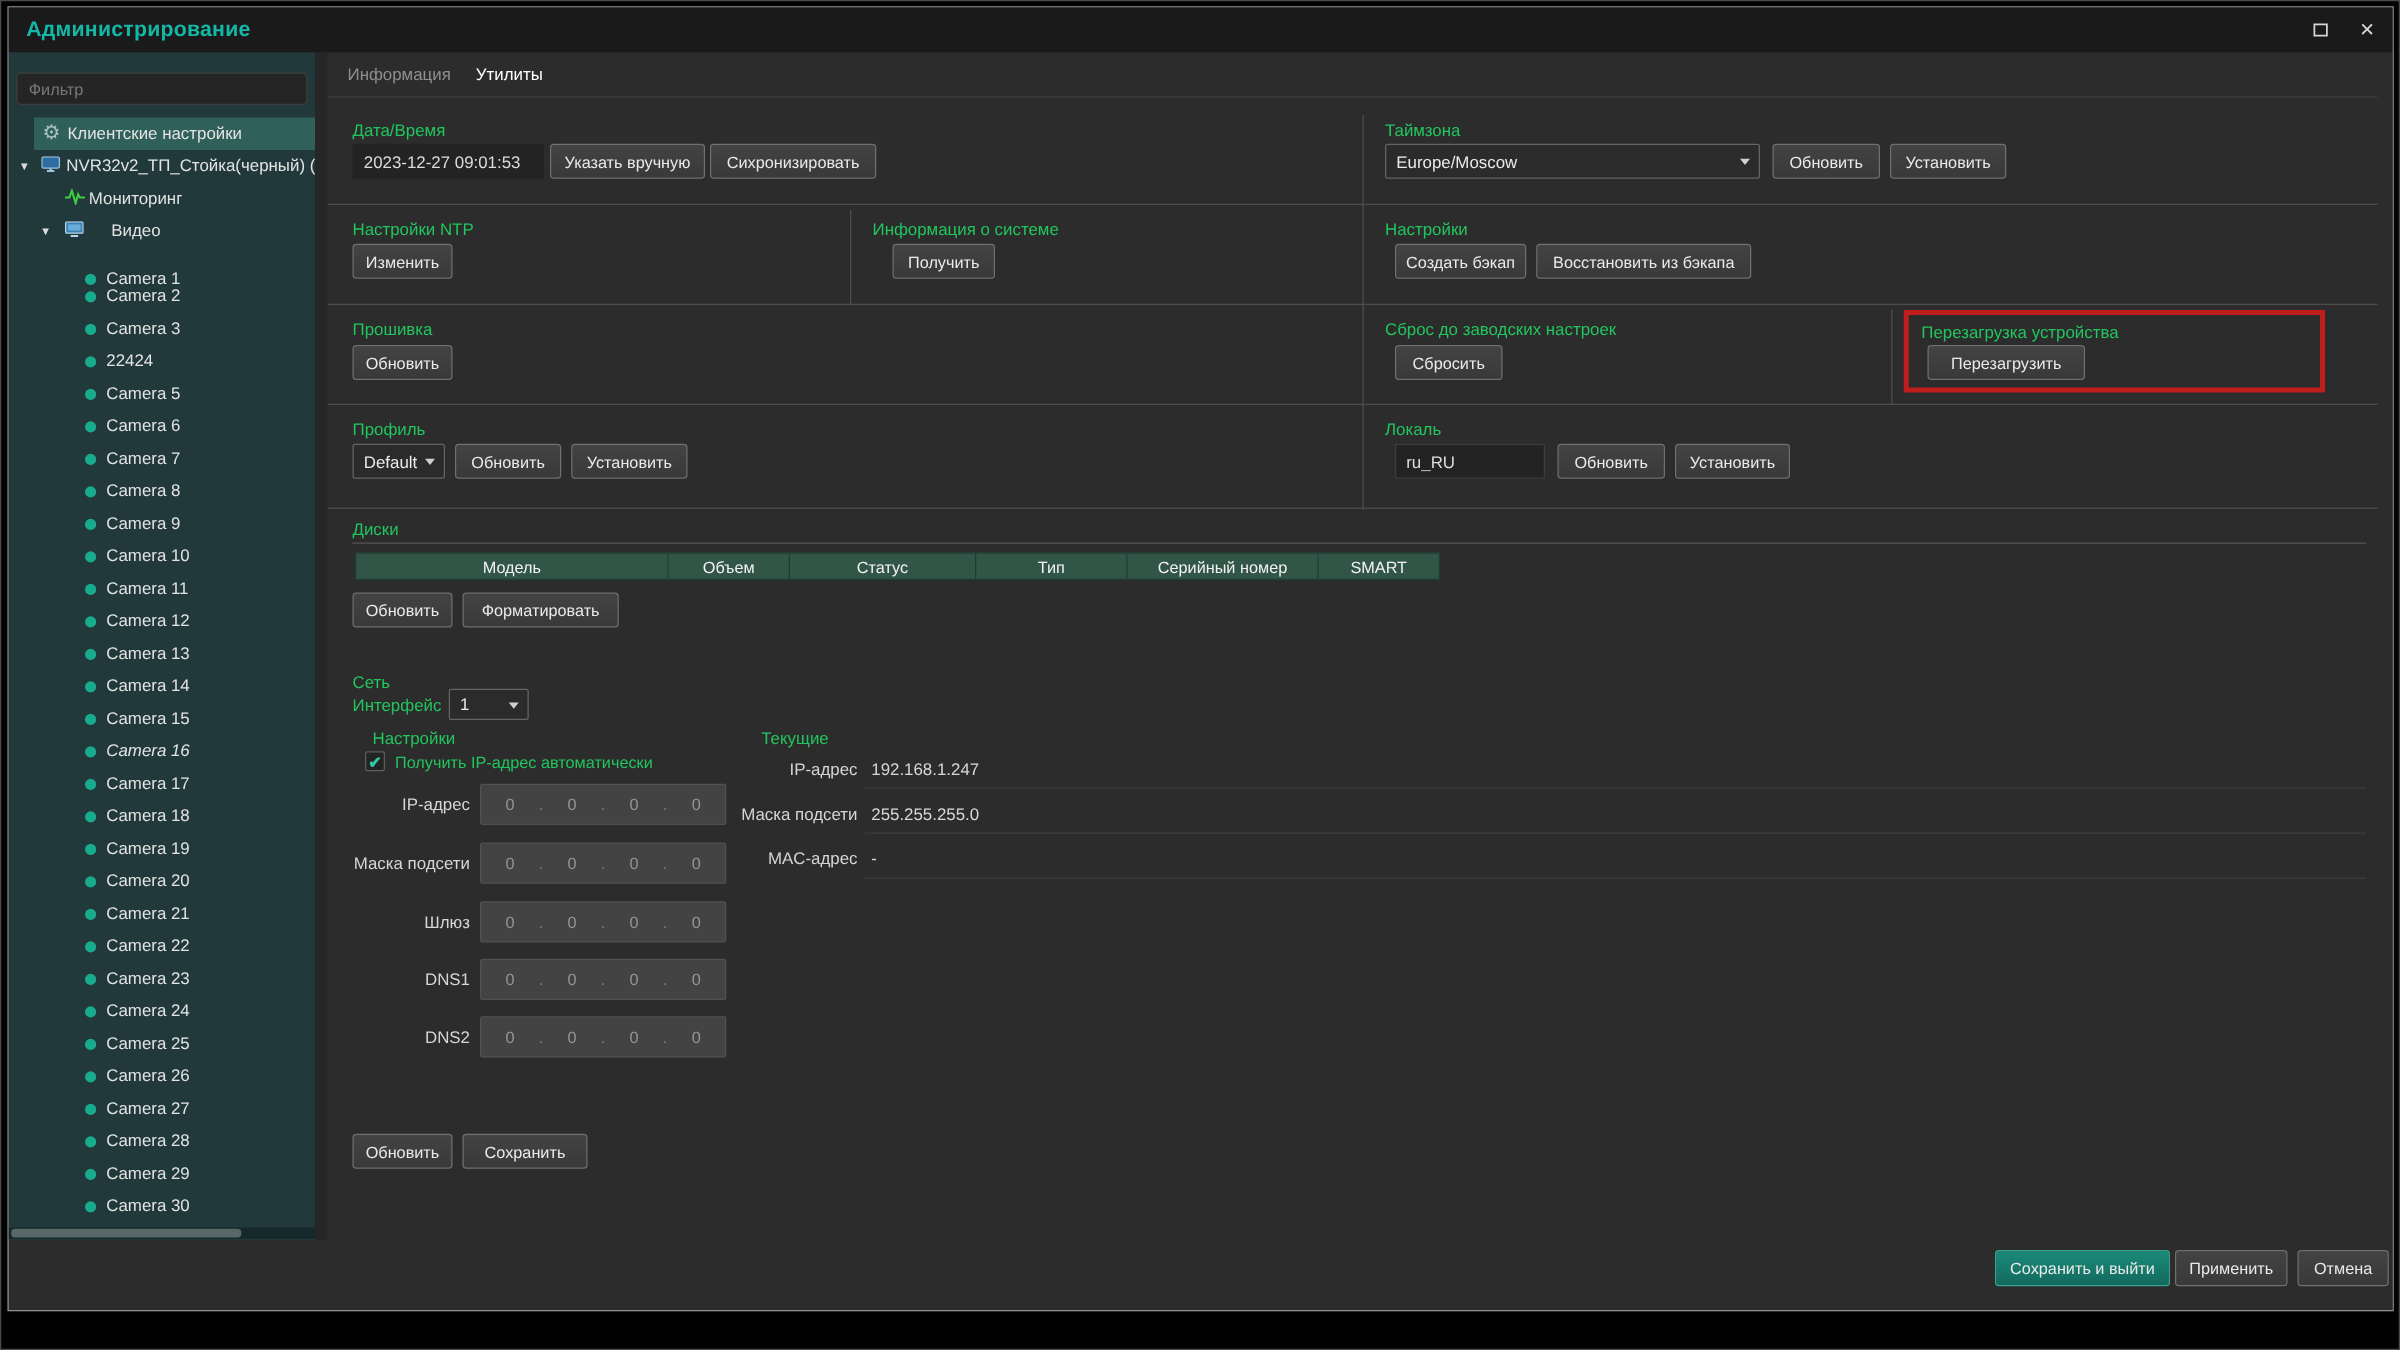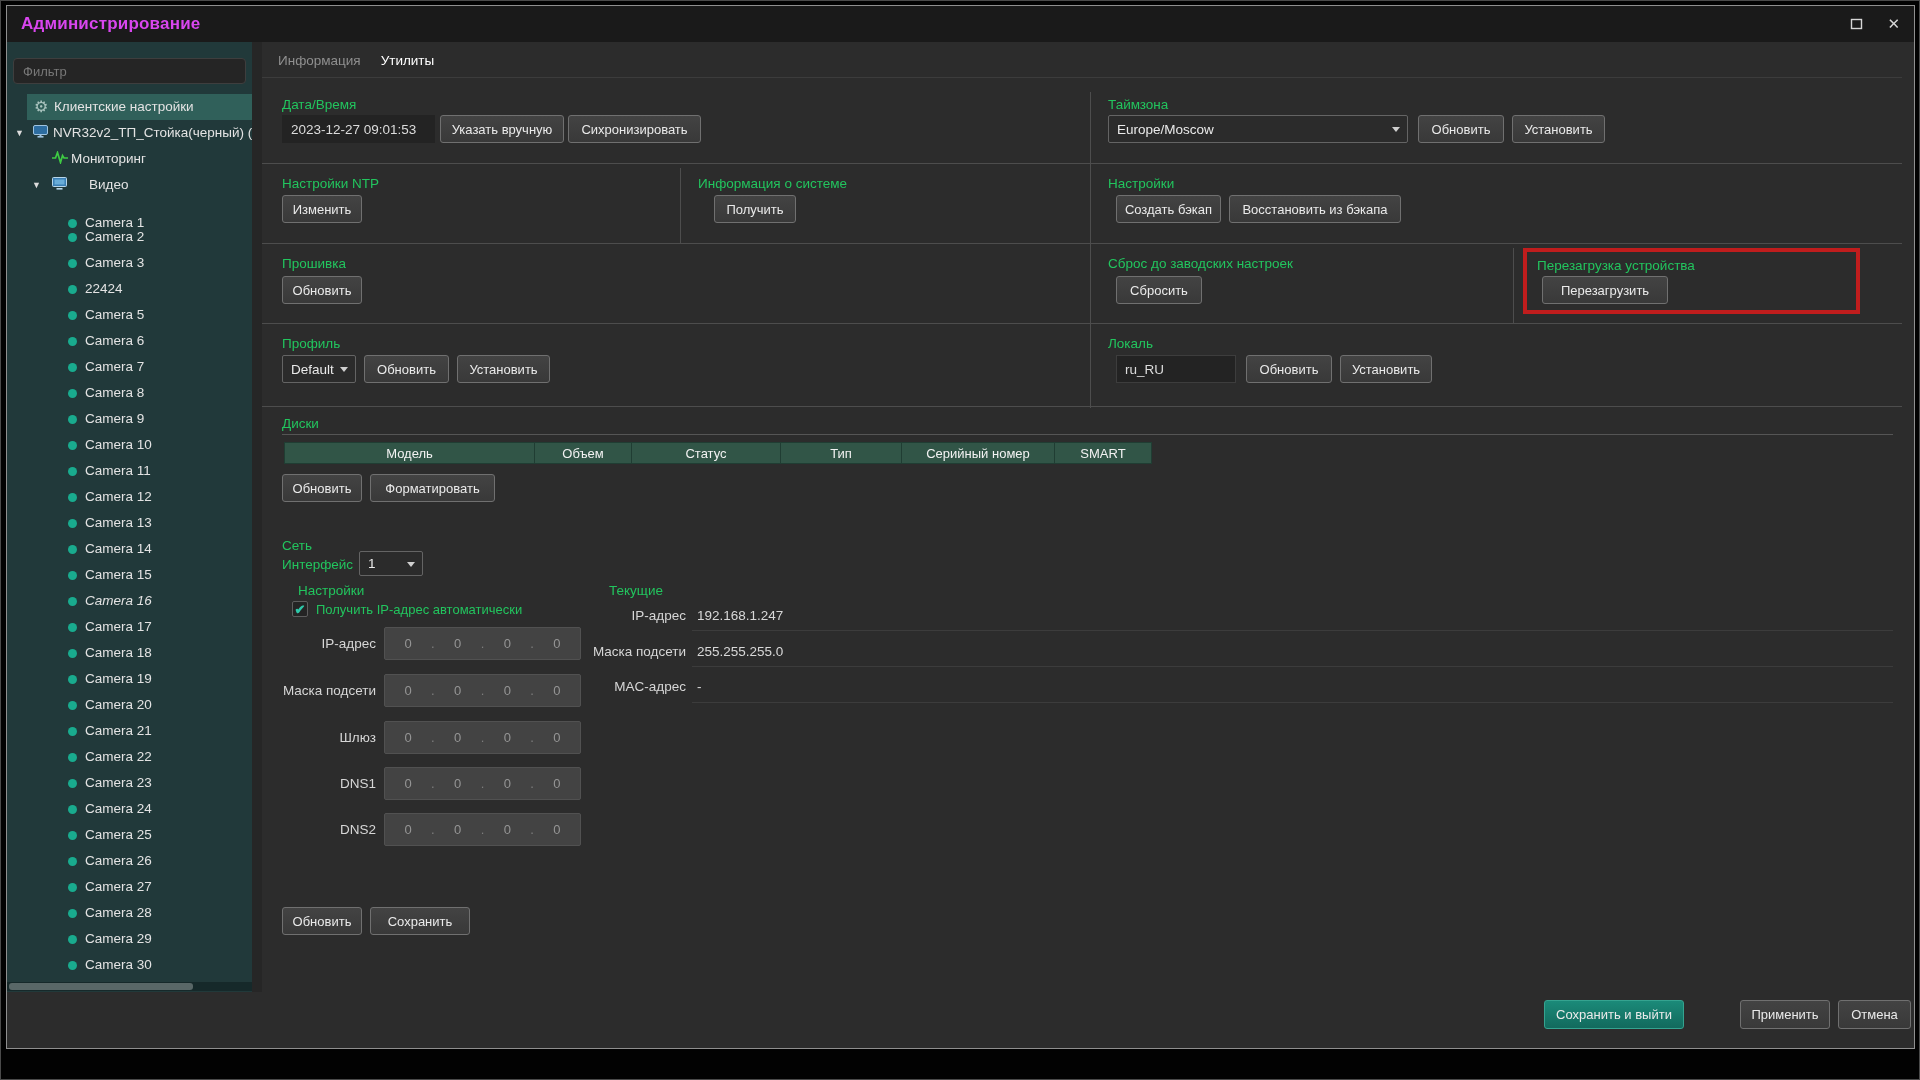--- a/index.html
+++ b/index.html
@@ -1,20 +1,20 @@
 <!DOCTYPE html>
 <html><head>
 <meta charset="utf-8">
 <style>
   * { margin:0; padding:0; box-sizing:border-box; }
   html,body { width:1920px; height:1080px; background:#000; font-family:"Liberation Sans",sans-serif; overflow:hidden; }
   .screen { position:relative; width:1920px; height:1080px; background:#020202; border:1px solid #4a4a4a; }
   .window { position:absolute; left:5px; top:4px; width:1909px; height:1044px; background:#2c2c2c; border:1px solid #8f8f8f; }
   .titlebar { position:absolute; left:0; top:0; right:0; height:36px; background:#1a1a1a; display:flex; align-items:center; }
-  .title { margin-left:14px; color:#d946ef; font-size:17px; font-weight:bold; letter-spacing:.2px; }
+  .title { margin-left:14px; color:#14b8a6; font-size:17px; font-weight:bold; letter-spacing:.2px; }
   .win-controls { margin-left:auto; margin-right:14px; display:flex; align-items:center; gap:24px; }
   .wbtn { color:#d6d6d6; font-size:15px; cursor:default; display:flex; align-items:center; }
   .sidebar { position:absolute; left:0; top:36px; width:245px; height:950px; background:#21393a; overflow:hidden; }
   .divider-v { position:absolute; left:245px; top:36px; width:10px; height:950px; background:#262626; }
   .filter { position:absolute; left:6px; top:16px; width:233px; height:26px; background:#252525; border:1px solid #3e3e3e; border-radius:4px; color:#c0c0c0; font-size:13px; padding:0 9px; font-family:inherit; outline:none; }
   .filter::placeholder { color:#787878; }
   .tree-row { position:absolute; left:0; width:245px; height:26px; }
   .tree-row.selected { background:linear-gradient(90deg, rgba(0,0,0,0) 0 20px, #30605a 20px 100%); }
   .expander { position:absolute; top:7px; font-size:9px; color:#dcdcdc; line-height:12px; }
   .tree-ic { position:absolute; top:5px; line-height:16px; }
@@ -436,19 +436,19 @@
           <div class="cur-val" style="left: 435px; top: 602px;">255.255.255.0</div>
           <div class="cur-line" style="left: 430px; top: 624px; width: 1201px;"></div>
           <div class="lbl-r" style="left: 324px; top: 637px; width: 100px;">MAC-адрес</div>
           <div class="cur-val" style="left: 435px; top: 637px;">-</div>
           <div class="cur-line" style="left: 430px; top: 660px; width: 1201px;"></div>
         </div>
 
       <div class="btn" style="left:20px;top:865px;width:80px">Обновить</div>
       <div class="btn" style="left:108px;top:865px;width:100px">Сохранить</div>
 
-    <div class="btn accent" style="left: 1282px; top: 958px; width: 140px; height: 29px;">Сохранить и выйти</div>
+    <div class="btn accent" style="left: 1334px; top: 958px; width: 140px; height: 29px;">Сохранить и выйти</div>
         <div class="btn" style="left: 1478px; top: 958px; width: 90px; height: 29px;">Применить</div>
         <div class="btn" style="left: 1576px; top: 958px; width: 73px; height: 29px;">Отмена</div>
       </div>
 
   </div>
 </div>
 
 </body></html>

